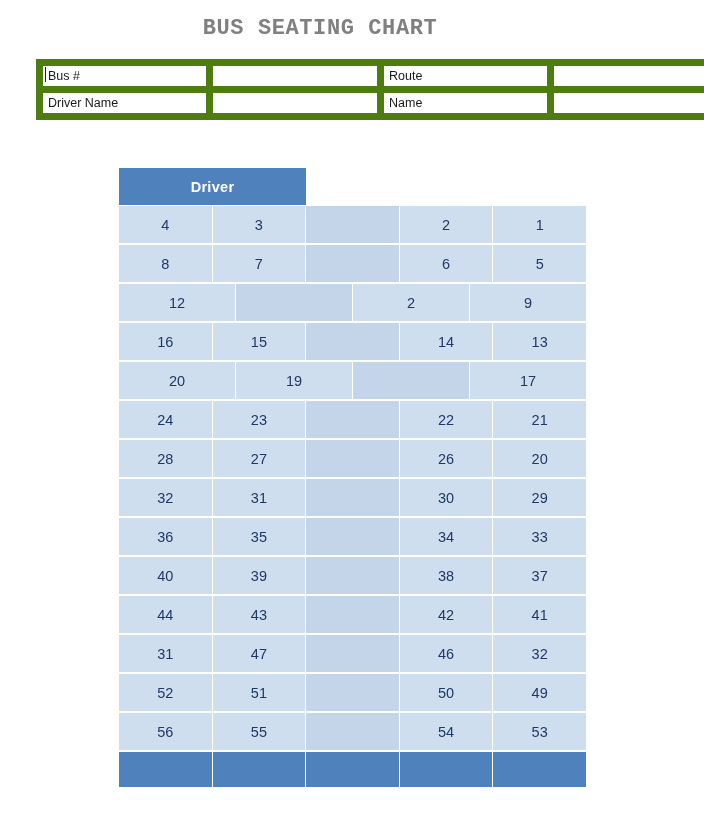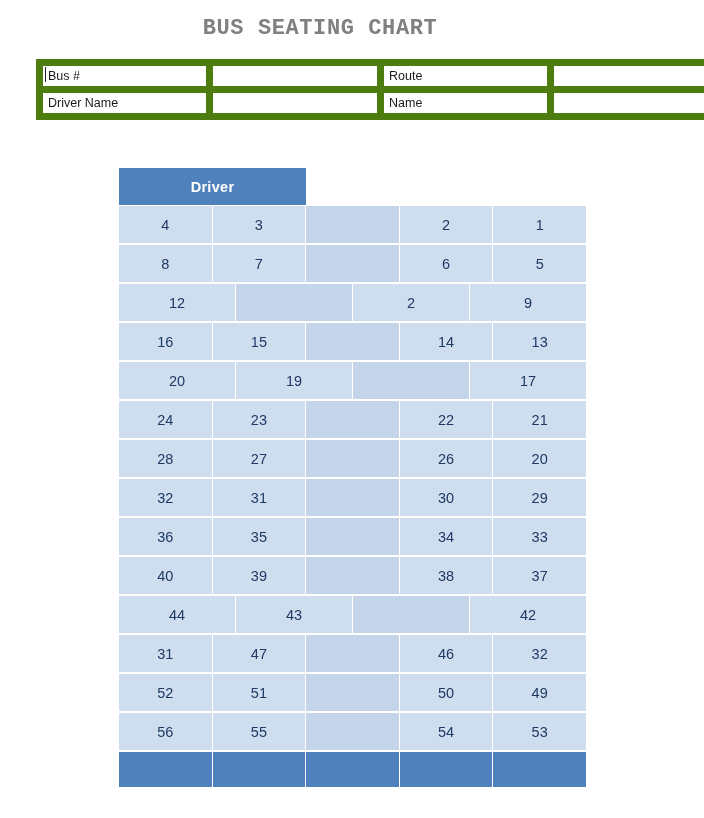--- a/index.html
+++ b/index.html
@@ -227,20 +227,21 @@
         <div class="seat-cell">39</div>
         <div class="seat-cell aisle"></div>
         <div class="seat-cell">38</div>
         <div class="seat-cell">37</div>
       </div>
       <div class="seat-row">
         <div class="seat-cell">44</div>
         <div class="seat-cell">43</div>
         <div class="seat-cell aisle"></div>
         <div class="seat-cell">42</div>
+        <div class="seat-cell">41</div>
       </div>
       <div class="seat-row">
         <div class="seat-cell">31</div>
         <div class="seat-cell">47</div>
         <div class="seat-cell aisle"></div>
         <div class="seat-cell">46</div>
         <div class="seat-cell">32</div>
       </div>
       <div class="seat-row">
         <div class="seat-cell">52</div>

